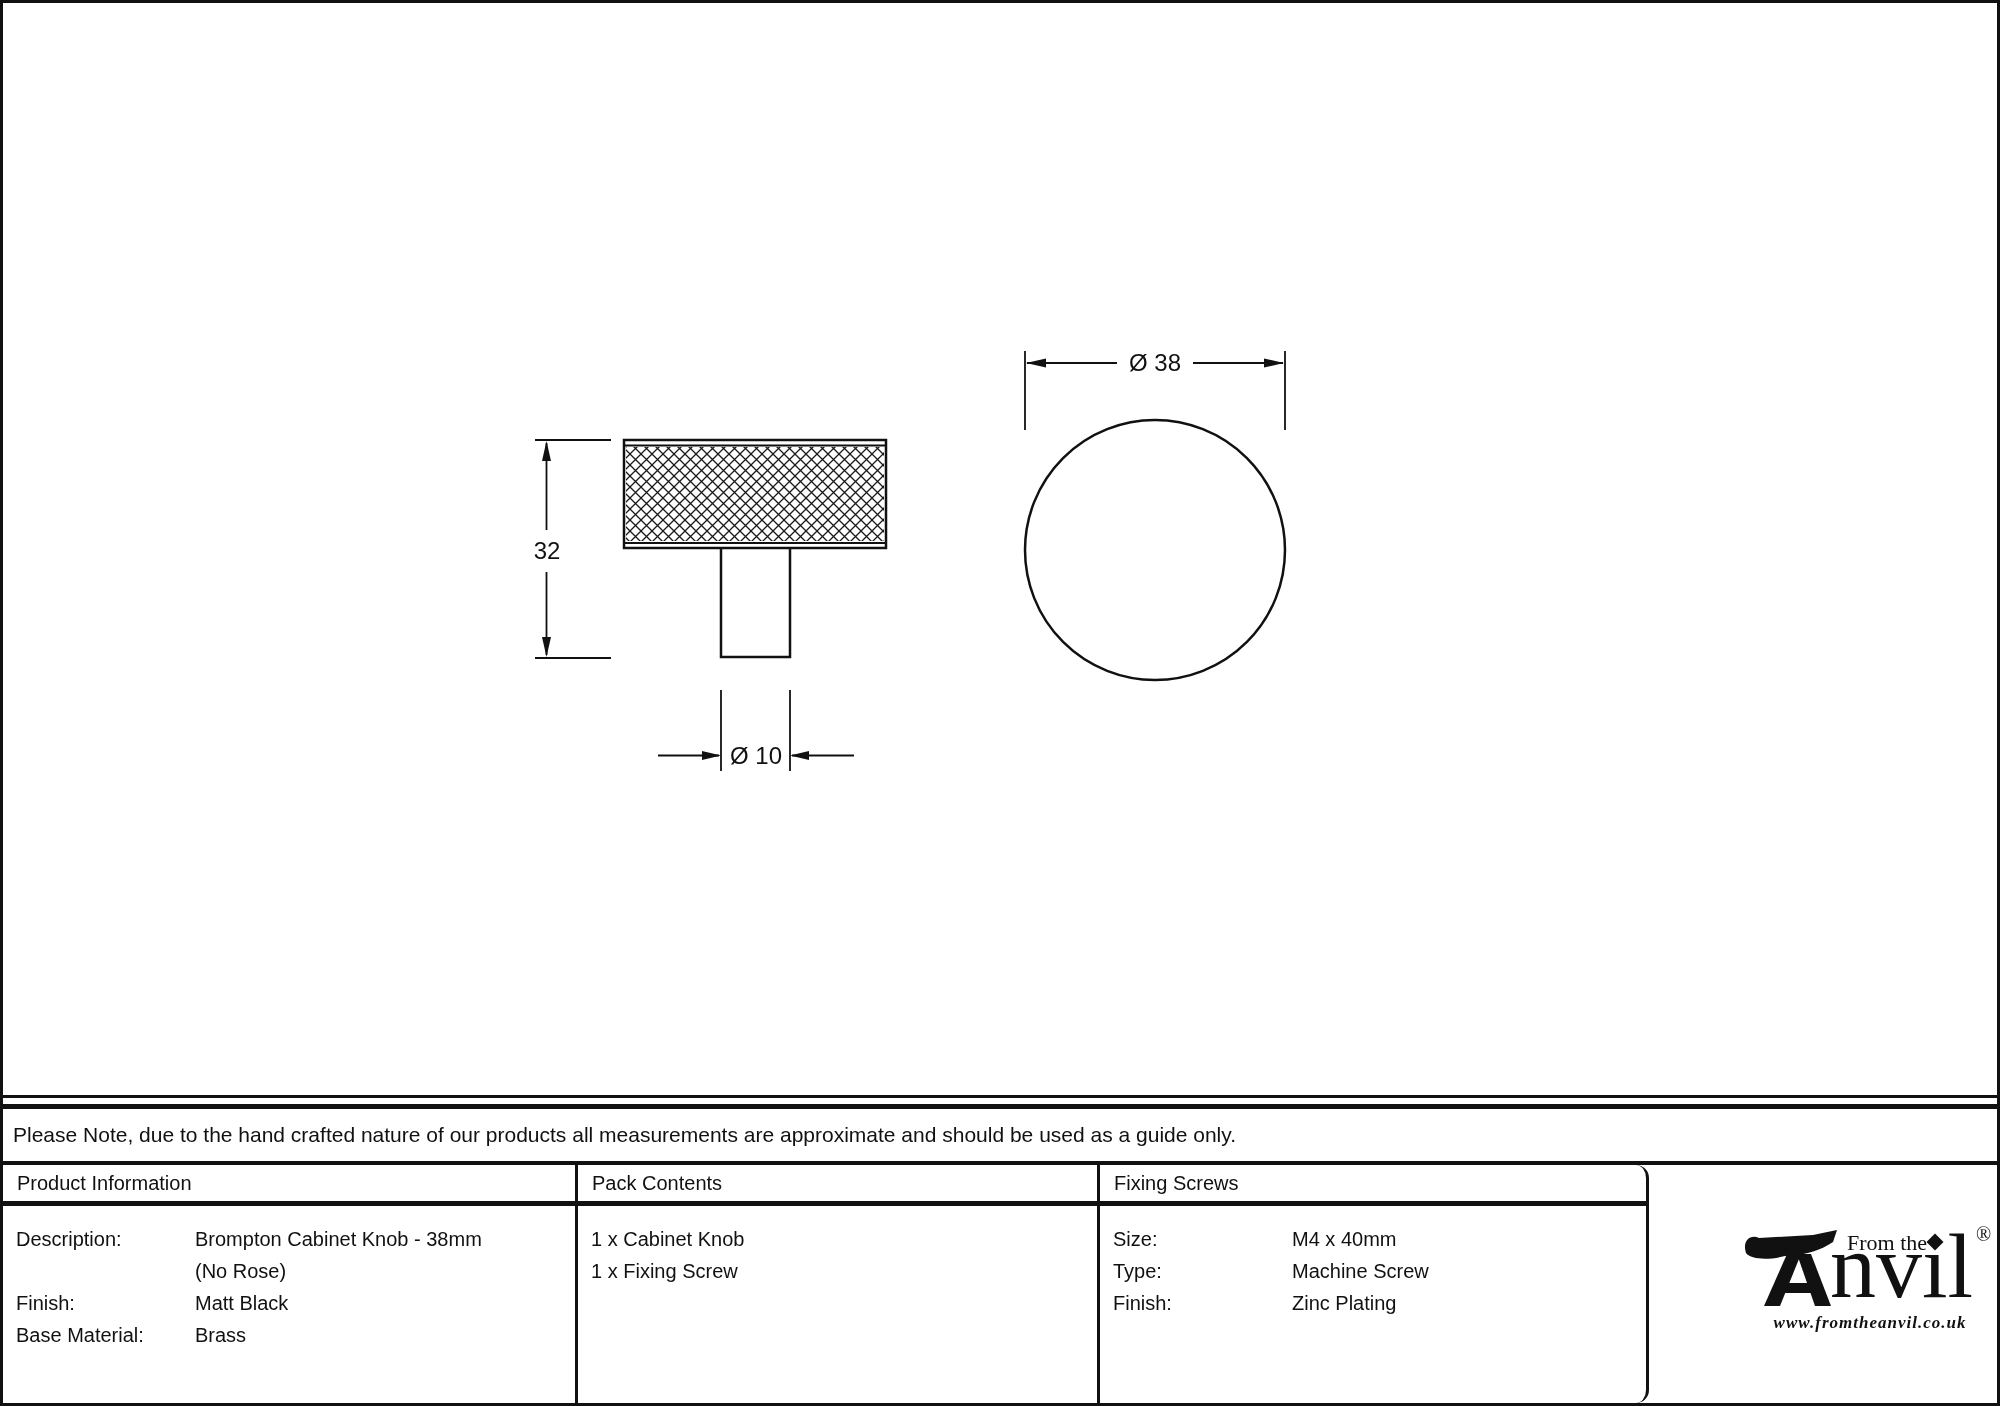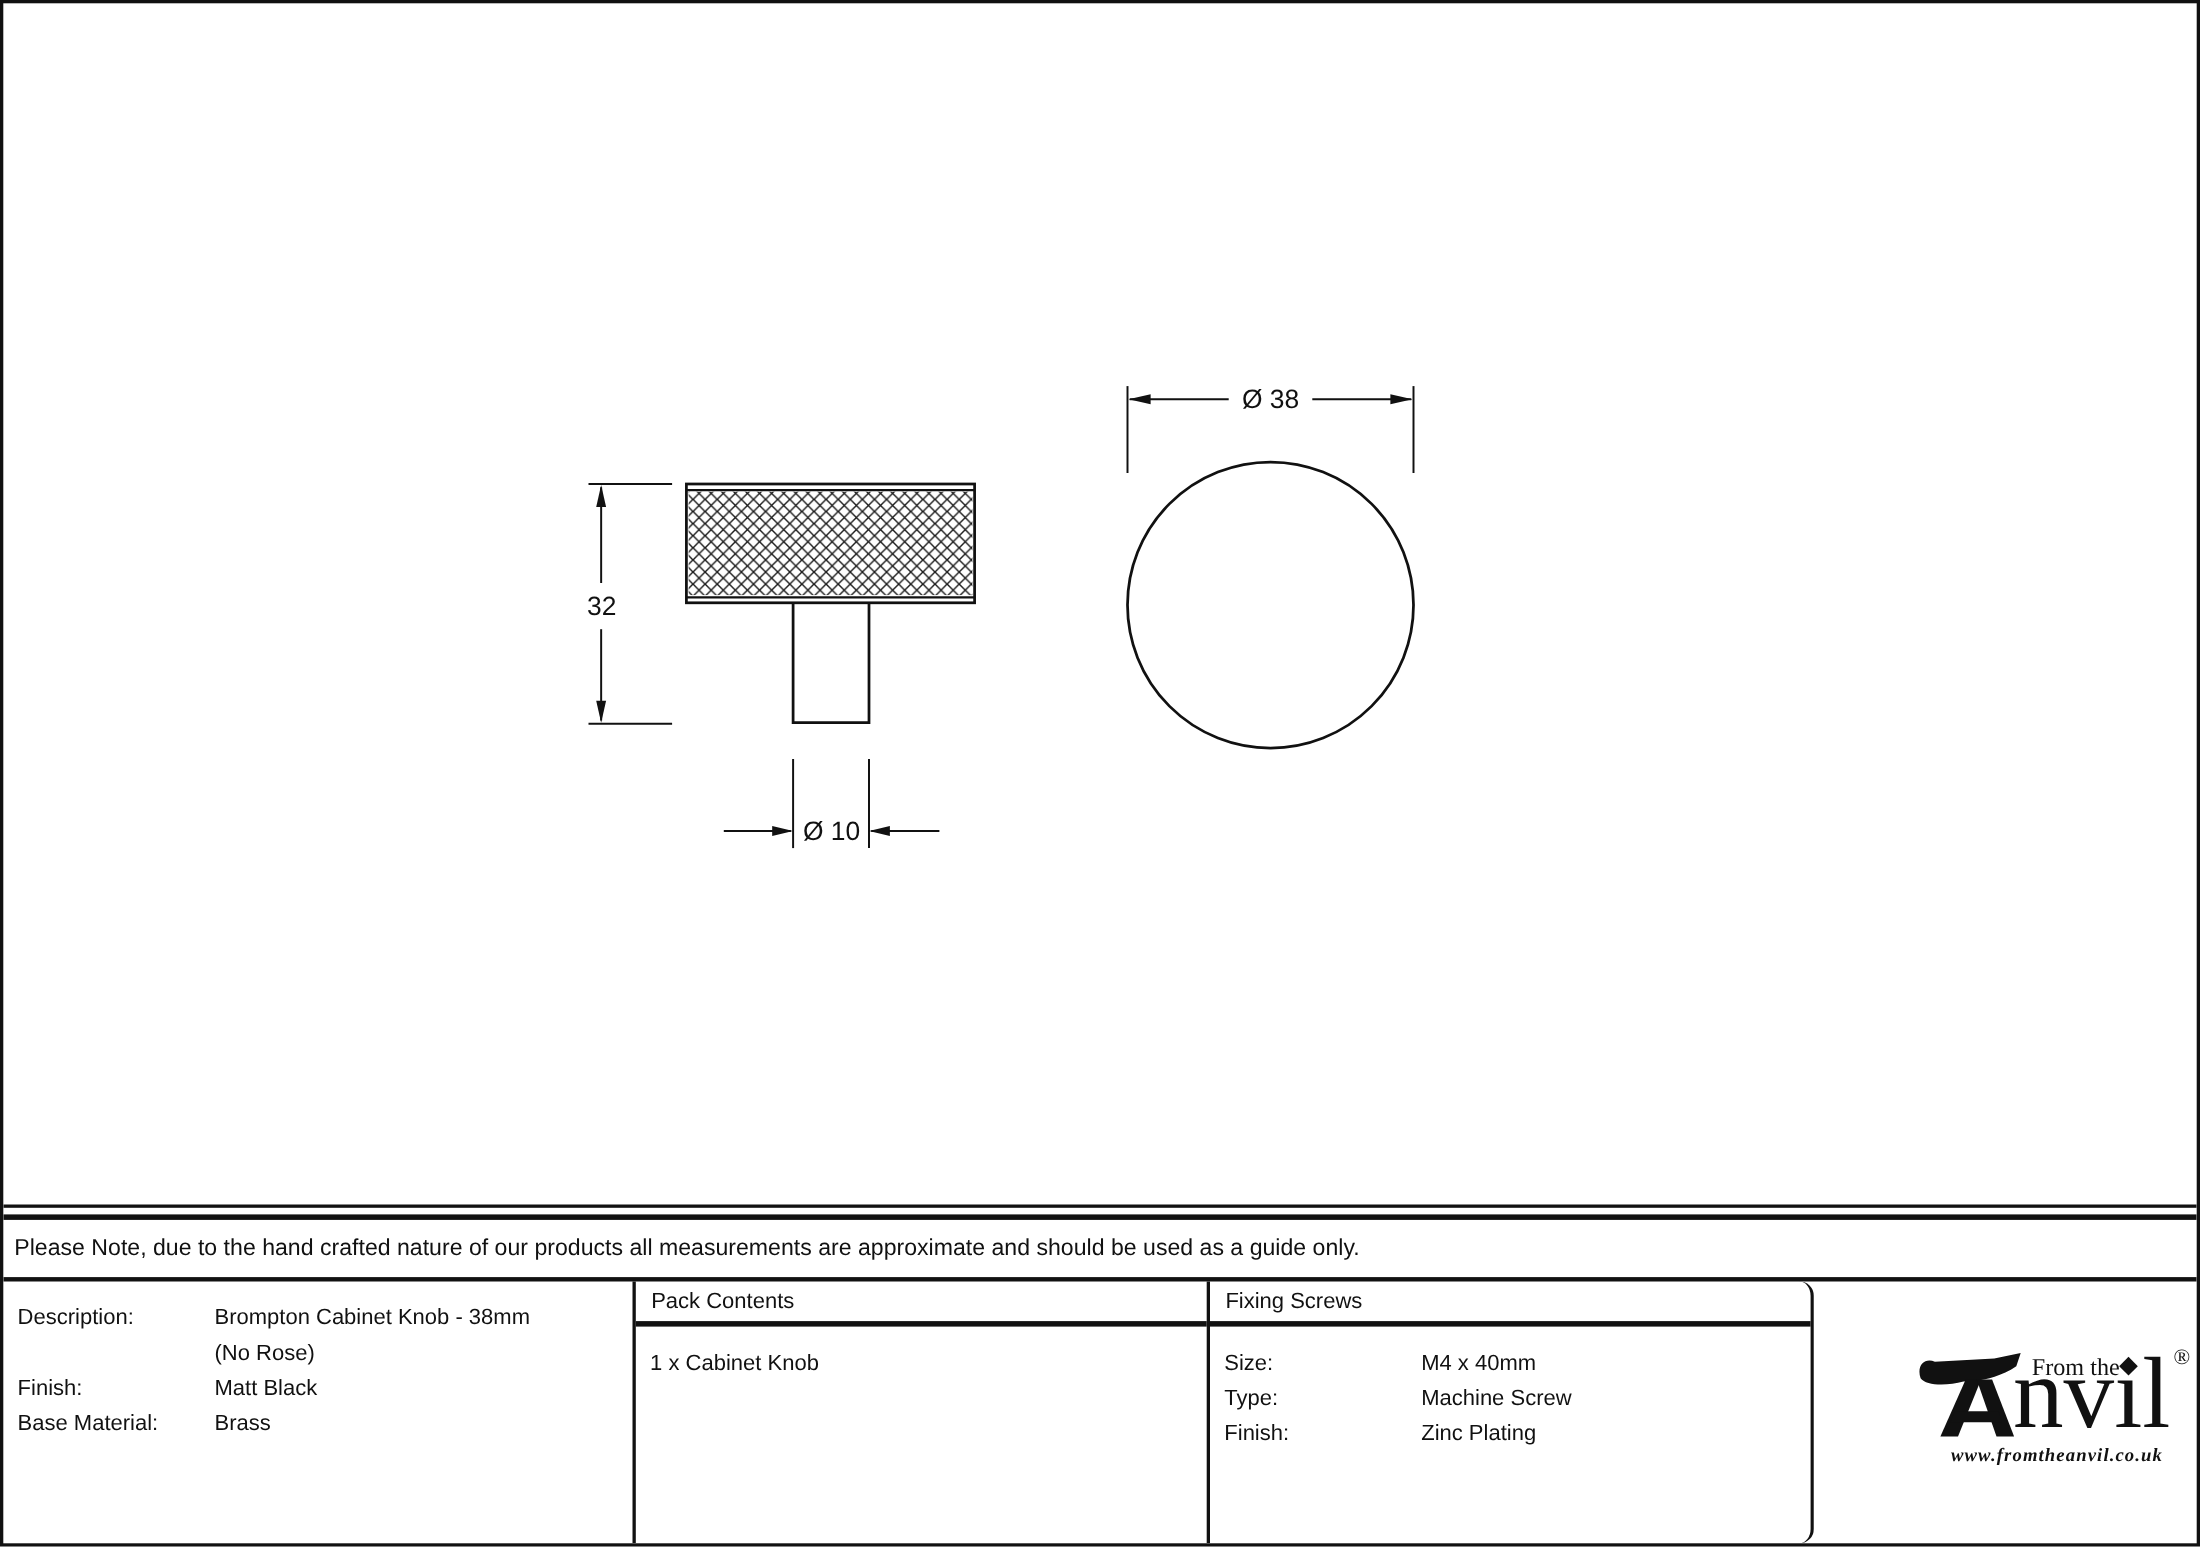--- a/index.html
+++ b/index.html
@@ -150,20 +150,21 @@
     </svg>
   </div>
 
   <div class="note-row">
     <span>Please Note, due to the hand crafted nature of our products all measurements are approximate and should be used as a guide only.</span>
   </div>
 
   <div class="info-table">
 
     <div class="col c1">
+      <div class="cell-header">Product Information</div>
       <div class="cell-body">
         <div class="kv-row">
           <div class="lbl">Description:</div>
           <div class="val">Brompton Cabinet Knob - 38mm
 (No Rose)</div>
         </div>
         <div class="kv-row">
           <div class="lbl">Finish:</div>
           <div class="val">Matt Black</div>
         </div>
@@ -171,20 +172,21 @@
           <div class="lbl">Base Material:</div>
           <div class="val">Brass</div>
         </div>
       </div>
     </div>
 
     <div class="col c2">
       <div class="cell-header">Pack Contents</div>
       <div class="cell-body">
         <div class="pack-item">1 x Cabinet Knob</div>
+        <div class="pack-item">1 x Fixing Screw</div>
       </div>
     </div>
 
     <div class="col c3">
       <div class="cell-header">Fixing Screws</div>
       <div class="cell-body">
         <div class="kv-row">
           <div class="lbl">Size:</div>
           <div class="val">M4 x 40mm</div>
         </div>

